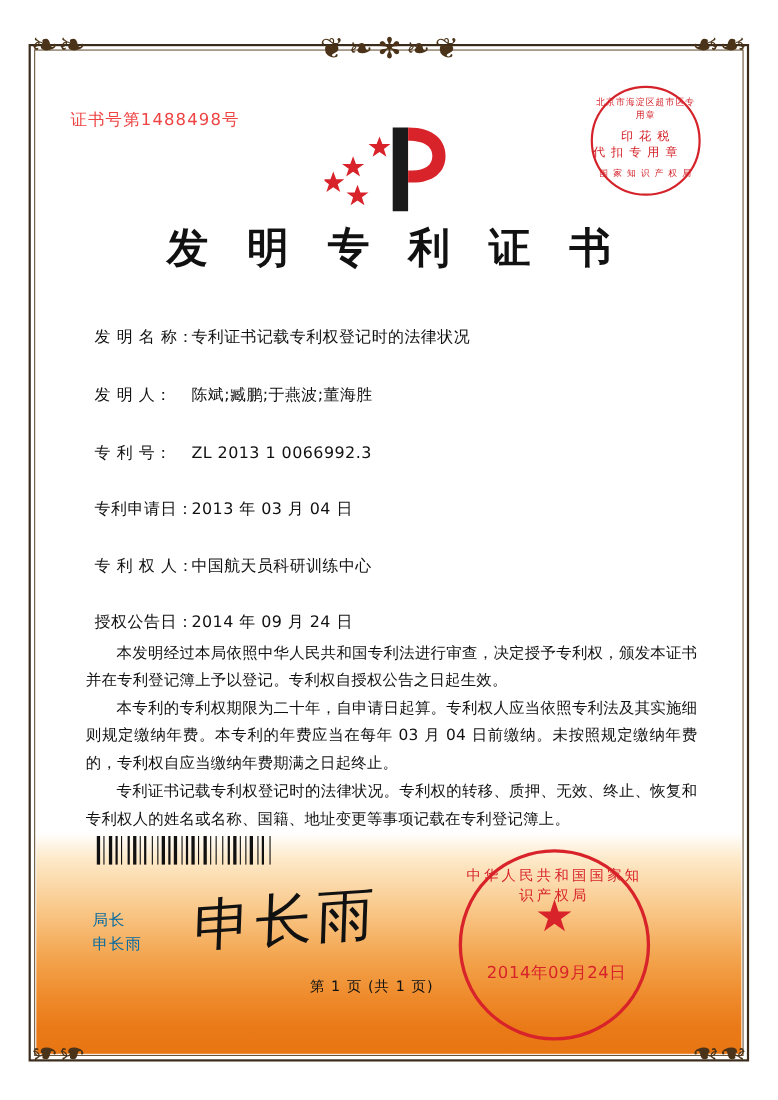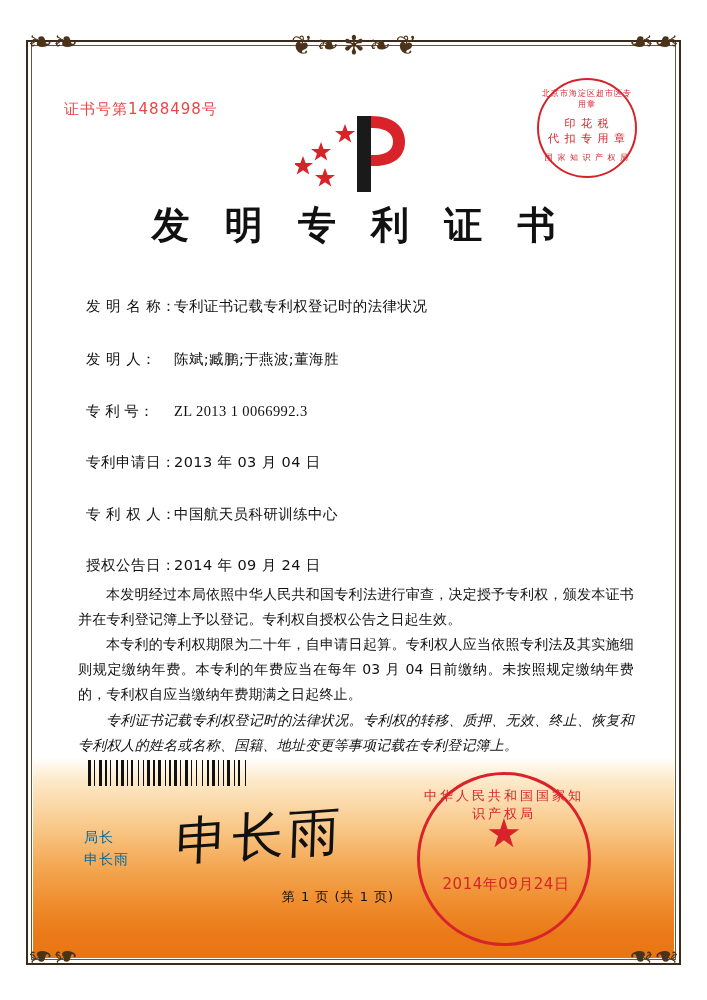--- a/index.html
+++ b/index.html
@@ -121,21 +121,20 @@
     left: 0; top: 36px;
     width: 96px;
     text-align: center;
     font-size: 11px;
     letter-spacing: 1px;
   }
   .stamp-top .st-line2 {
     position: absolute;
     left: 0; top: 51px;
     width: 96px;
-    text-align: center;
     font-size: 11px;
     letter-spacing: 1px;
   }
   .stamp-top .st-bottom {
     position: absolute;
     left: 0; top: 72px;
     width: 96px;
     text-align: center;
     font-size: 8px;
     letter-spacing: 1px;
@@ -175,40 +174,40 @@
   .field .lbl {
     display: inline-block;
     width: 88px;
     letter-spacing: 0.5px;
   }
   .field .val {
     letter-spacing: 0.4px;
   }
   .f1 { top: 297px; }
   .f2 { top: 350px; }
-  .f3 { top: 402px; font-family: Liberation Serif, serif; }
+  .f3 { top: 402px; }
   .f4 { top: 453px; }
   .f5 { top: 505px; }
   .f6 { top: 556px; }
 
   
   .para {
     position: absolute;
     left: 78px;
     width: 556px;
     font-size: 14px;
     line-height: 25px;
     color: #111111;
     text-align: justify;
     text-indent: 28px;
     letter-spacing: 0.2px;
   }
   .p1 { top: 582px; }
   .p2 { top: 632px; }
-  .p3 { top: 708px; font-style: italic; }
+  .p3 { top: 708px; }
 
   
   .barcode {
     position: absolute;
     left: 88px;
     top: 760px;
     width: 190px;
     height: 26px;
   }
   .barcode span {

